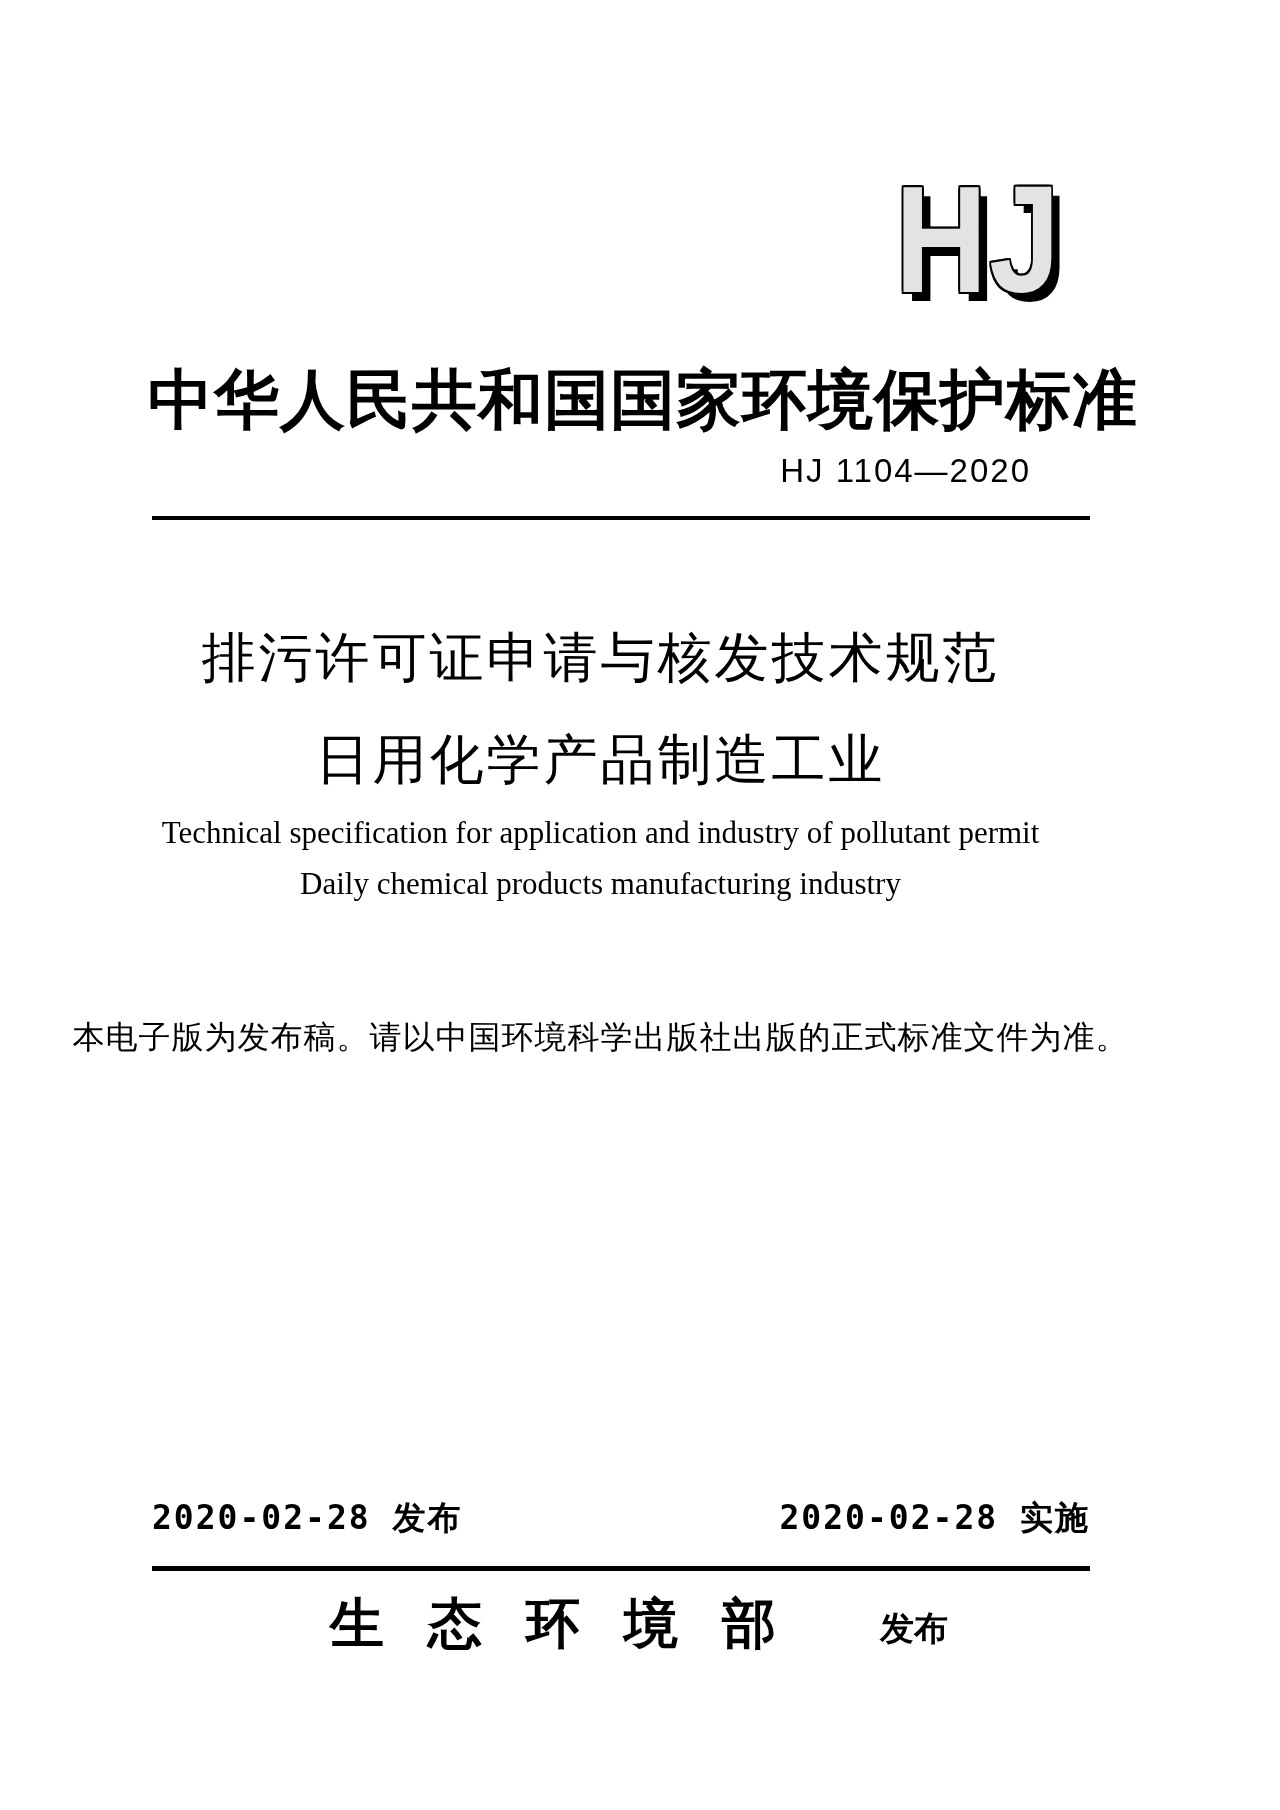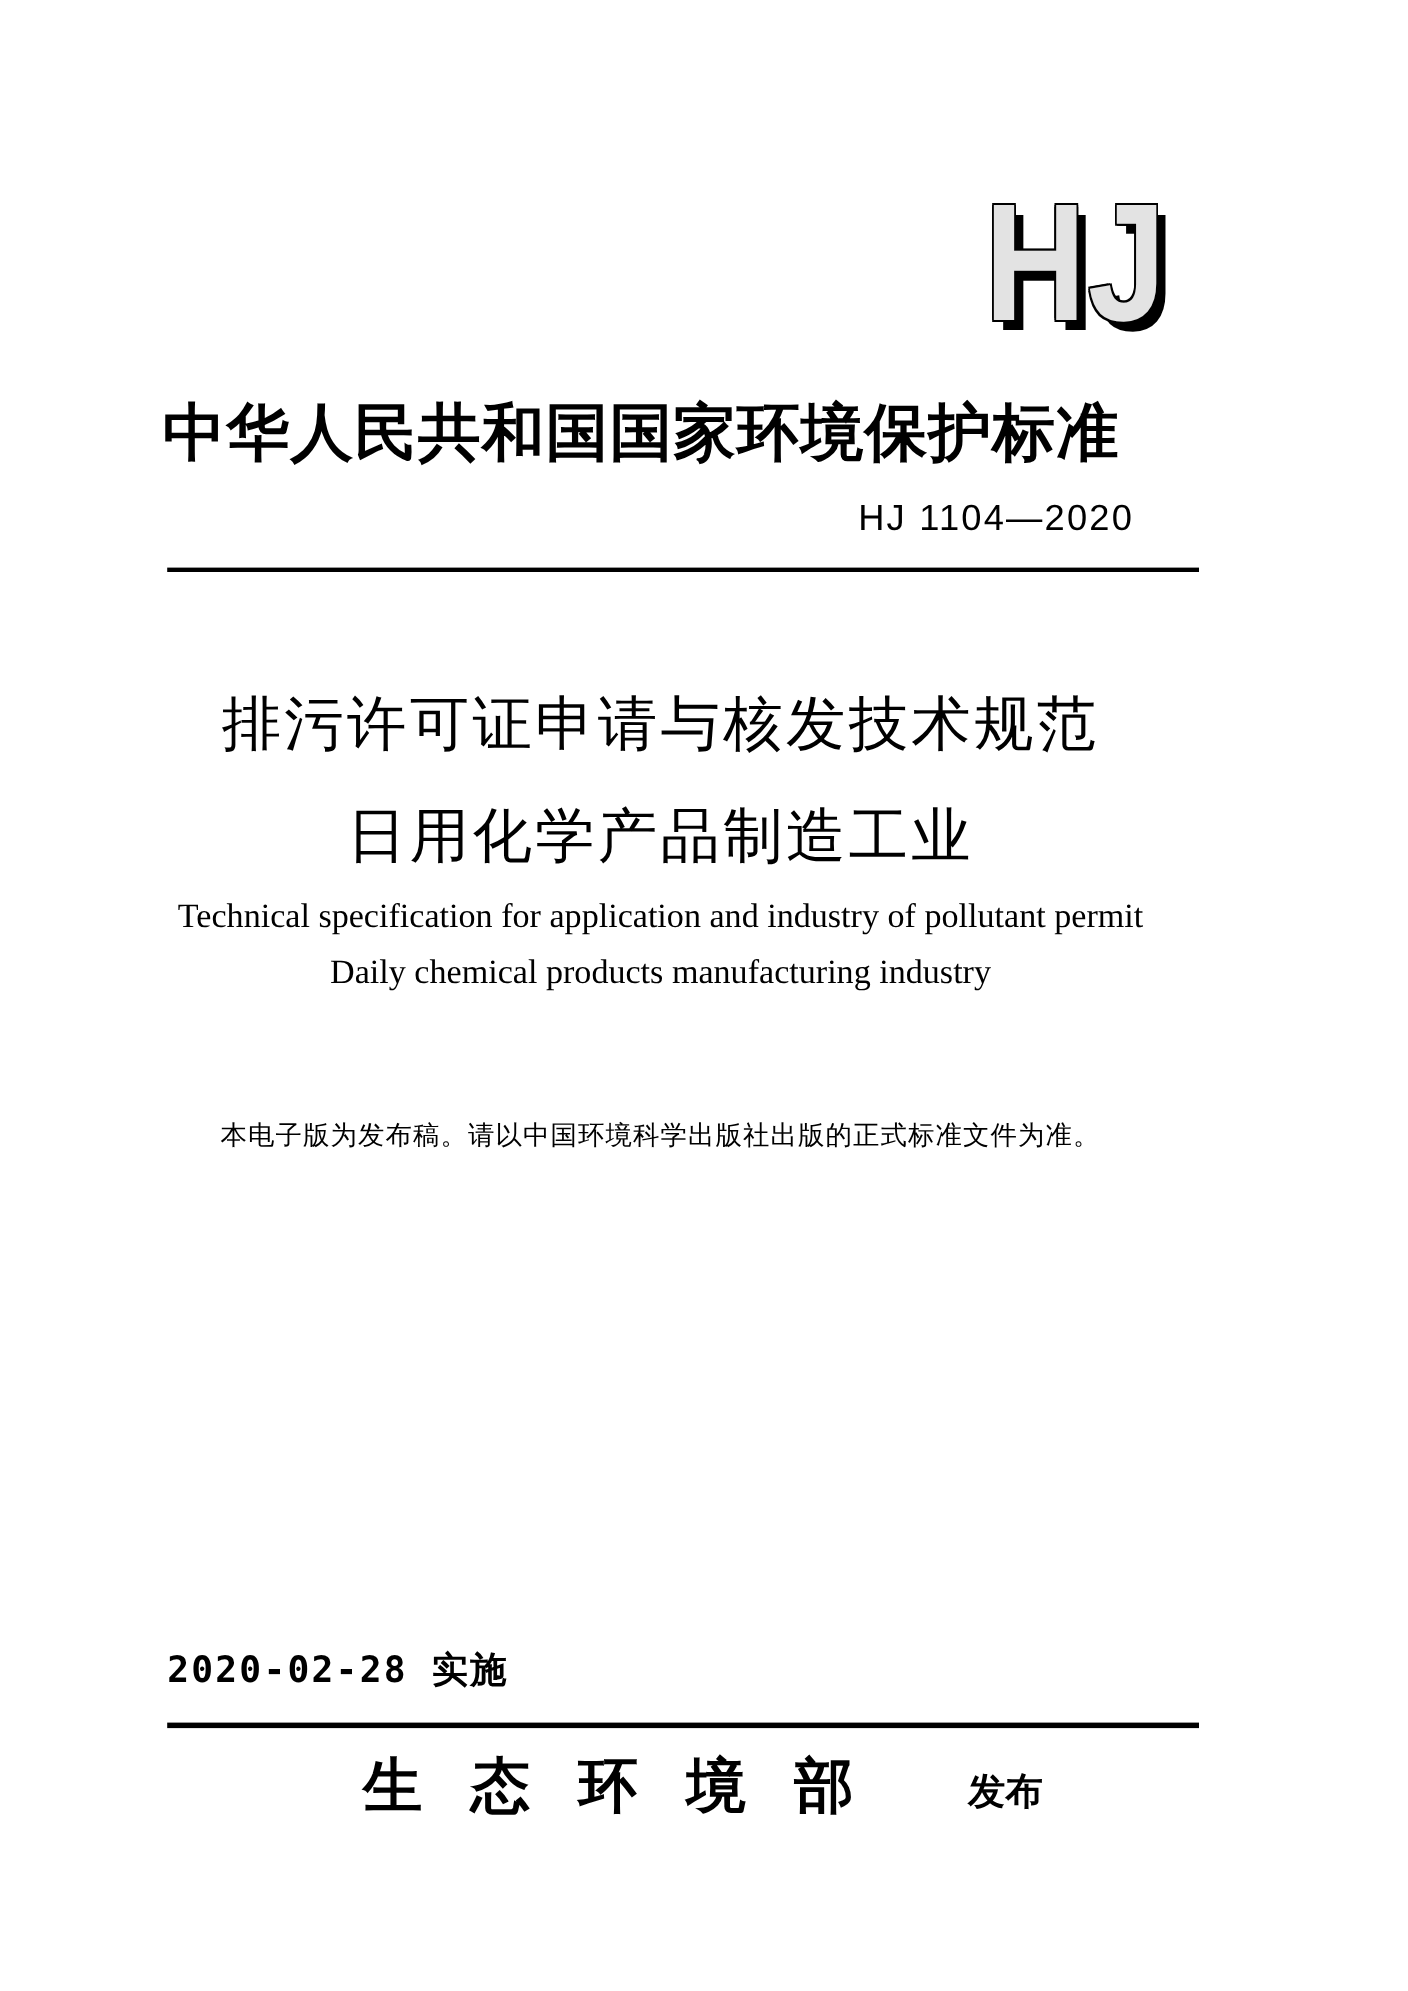--- a/index.html
+++ b/index.html
@@ -35,21 +35,21 @@
       -2px -2px 0 #000, 2px -2px 0 #000,
       -2px  2px 0 #000, 2px  2px 0 #000,
       -2px  0   0 #000, 2px  0   0 #000,
        0   -2px 0 #000, 0    2px 0 #000;
   }
   
   .org-title{
     position:absolute;
     left:148px;
     top:356px;
-    font-size:57px;
+    font-size:65px;
     font-weight:900;
     letter-spacing:1px;
     white-space:nowrap;
   }
   .std-number{
     position:absolute;
     right:170px;
     top:452px;
     font-size:33px;
     font-weight:400;
@@ -84,21 +84,21 @@
   }
   .title-en-1{top:815px;}
   .title-en-2{top:866px;}
   
   .edition-note{
     position:absolute;
     left:0;
     width:100%;
     text-align:center;
     font-family:"Liberation Serif",serif;
-    font-size:24px;
+    font-size:32px;
     letter-spacing:1px;
     white-space:nowrap;
   }
   .edition-note{top:1016px;}
   
   .dates-row{
     position:absolute;
     left:152px;
     top:1496px;
     width:938px;
@@ -146,20 +146,21 @@
 
   <div class="title-cn title-cn-1">排污许可证申请与核发技术规范</div>
   <div class="title-cn title-cn-2">日用化学产品制造工业</div>
 
   <div class="title-en title-en-1">Technical specification for application and industry of pollutant permit</div>
   <div class="title-en title-en-2">Daily chemical products manufacturing industry</div>
 
   <div class="edition-note">本电子版为发布稿。请以中国环境科学出版社出版的正式标准文件为准。</div>
 
   <div class="dates-row">
+    <span>2020-02-28 发布</span>
     <span>2020-02-28 实施</span>
   </div>
 
   <div class="rule rule-bottom"></div>
 
   <div class="issuing-authority">生态环境部</div>
 
   <div class="issue-verb">发布</div>
 
 </div>

